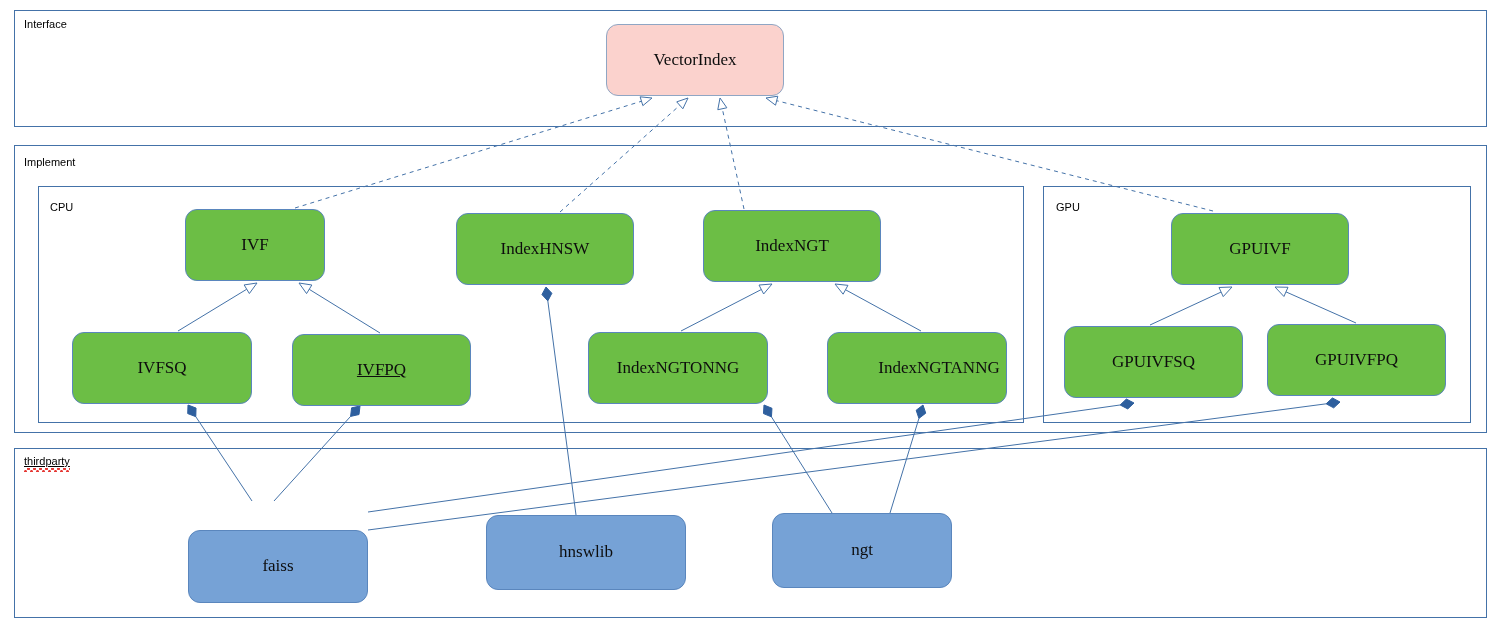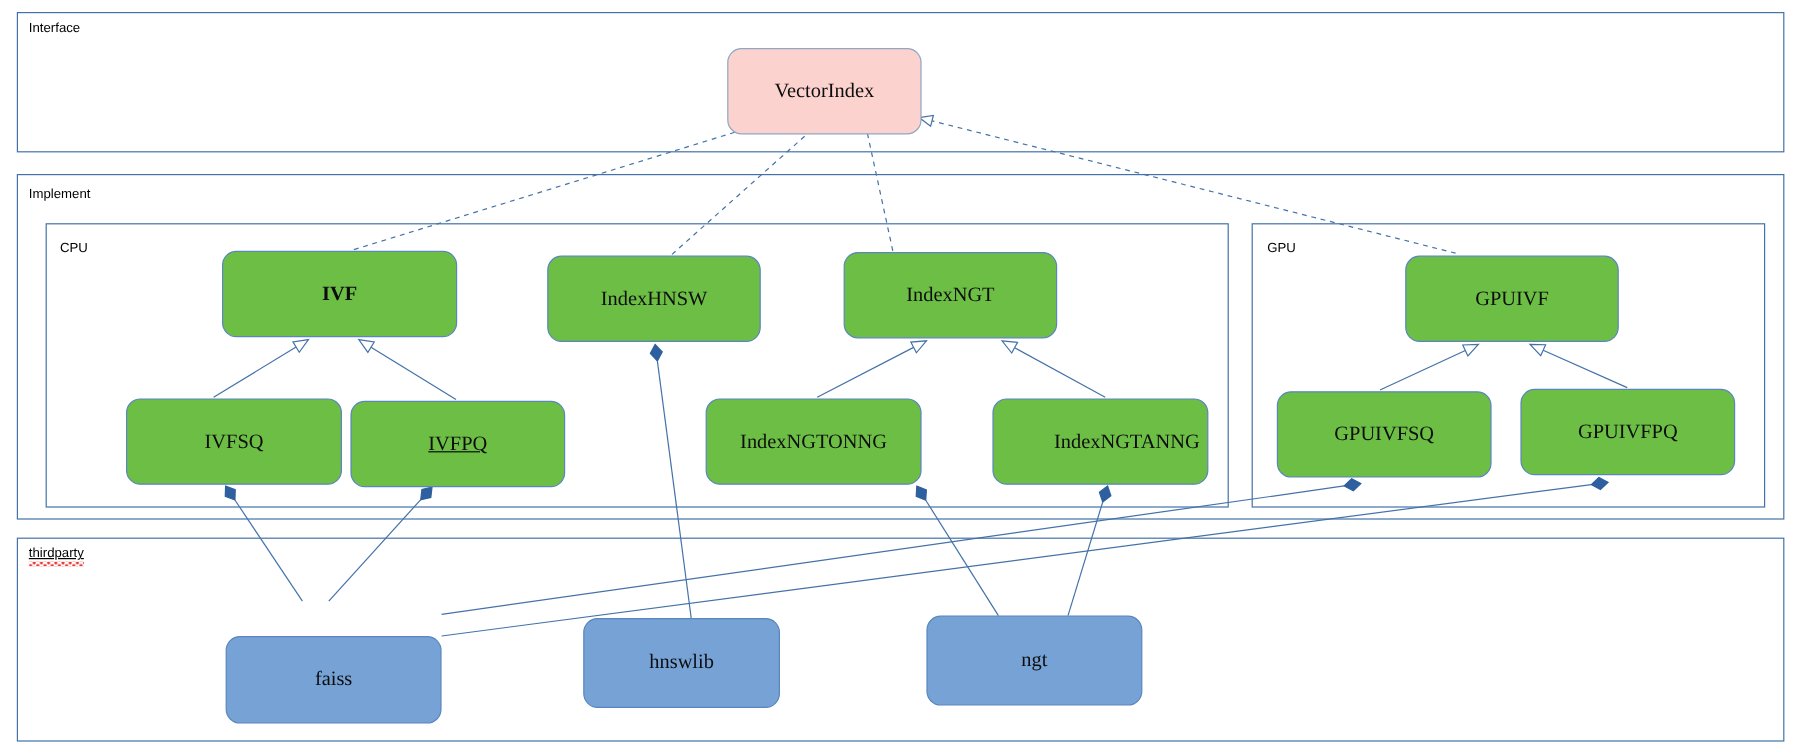--- a/index.html
+++ b/index.html
@@ -165,29 +165,29 @@
           <polygon points="764,405 763.4985286873542,413.58769622905896 771.4593857756059,416.8472597612565 771.9608570882518,408.25956353219755" fill="#2e5f9e" stroke="#2e5f9e" stroke-width="1"></polygon>
         </g>
         <g>
           <line x1="890" y1="513" x2="918.9089405016138" y2="418.38892199471877" stroke="#4472a8" stroke-width="1"></line>
           <polygon points="923,405 916.1727123955501,410.2333683193643 918.9089405016138,418.38892199471877 925.7362281060635,413.1555536753545" fill="#2e5f9e" stroke="#2e5f9e" stroke-width="1"></polygon>
         </g>
       </g>
   </svg>
 
   <div id="nodes-layer">
-      <div class="node iface" style="left: 606px; top: 40px; width: 162px; height: 72px;">VectorIndex</div>
-      <div class="node impl" style="left: 185px; top: 209px; width: 196px; height: 72px; font-weight: bold;">IVF</div>
+      <div class="node iface" style="left: 606px; top: 24px; width: 178px; height: 72px;">VectorIndex</div>
+      <div class="node impl" style="left: 185px; top: 209px; width: 140px; height: 72px;">IVF</div>
       <div class="node impl" style="left: 456px; top: 213px; width: 178px; height: 72px;">IndexHNSW</div>
       <div class="node impl" style="left: 703px; top: 210px; width: 178px; height: 72px;">IndexNGT</div>
-      <div class="node impl" style="left: 72px; top: 332px; width: 180px; height: 72px; margin-left: 33px;">IVFSQ</div>
+      <div class="node impl" style="left: 72px; top: 332px; width: 180px; height: 72px;">IVFSQ</div>
       <div class="node impl" style="left: 292px; top: 334px; width: 179px; height: 72px; text-decoration: underline;">IVFPQ</div>
       <div class="node impl" style="left: 588px; top: 332px; width: 180px; height: 72px;">IndexNGTONNG</div>
       <div class="node impl" style="left: 827px; top: 332px; width: 180px; height: 72px; padding-left: 44px;">IndexNGTANNG</div>
       <div class="node impl" style="left: 1171px; top: 213px; width: 178px; height: 72px;">GPUIVF</div>
       <div class="node impl" style="left: 1064px; top: 326px; width: 179px; height: 72px;">GPUIVFSQ</div>
       <div class="node impl" style="left: 1267px; top: 324px; width: 179px; height: 72px;">GPUIVFPQ</div>
       <div class="node thirdp" style="left: 188px; top: 502px; width: 180px; height: 73px; margin-top: 28px;">faiss</div>
-      <div class="node thirdp" style="left: 486px; top: 515px; width: 164px; height: 75px;">hnswlib</div>
+      <div class="node thirdp" style="left: 486px; top: 515px; width: 200px; height: 75px;">hnswlib</div>
       <div class="node thirdp" style="left: 772px; top: 513px; width: 180px; height: 75px;">ngt</div>
     </div>
 
 </div>
 
 </body></html>

